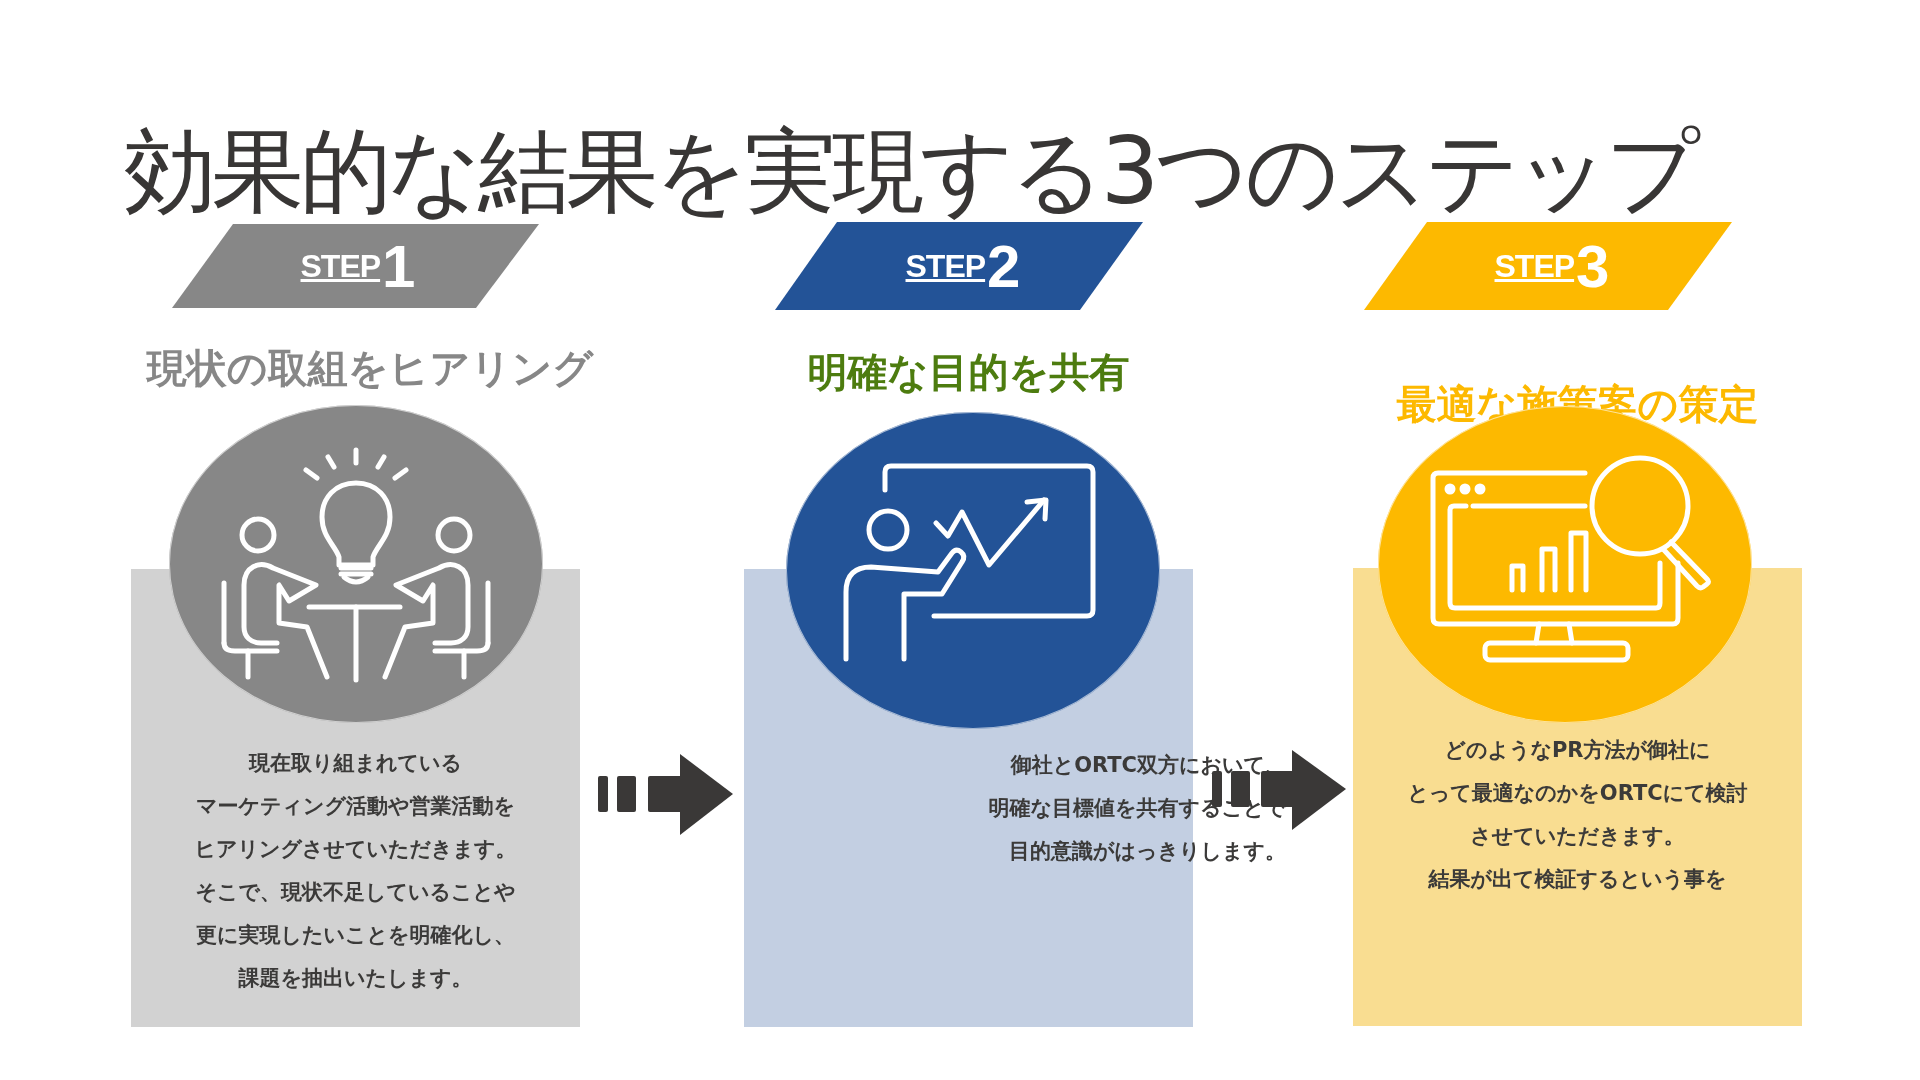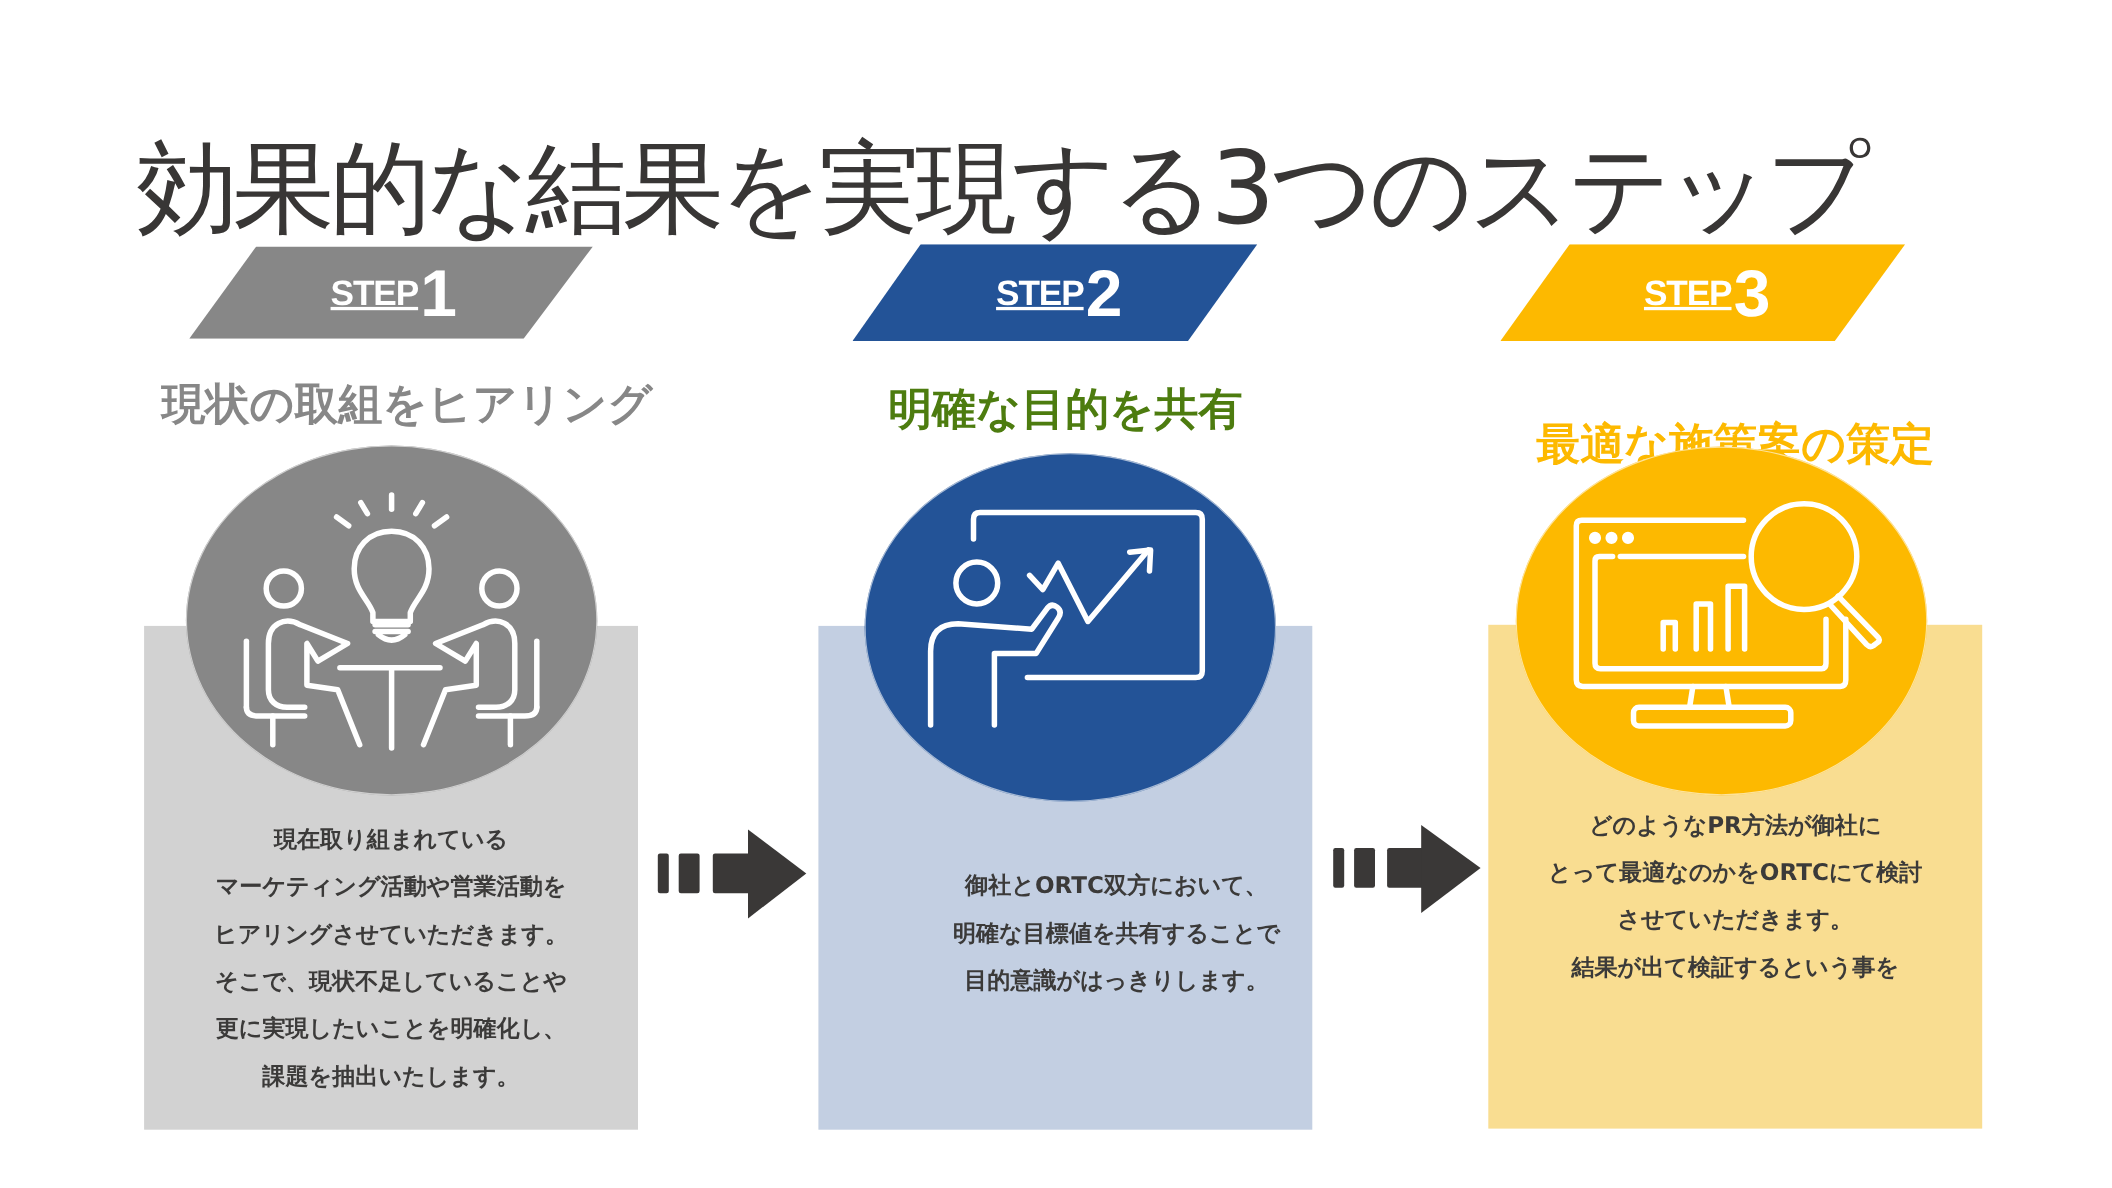--- a/index.html
+++ b/index.html
@@ -121,21 +121,21 @@
   <div class="card-box" style="left: 744px; top: 569px; width: 449px; height: 458px; background: rgb(195, 207, 226);"></div>
   <div class="badge" style="left: 786px; top: 412px; width: 374px; height: 317px; background: rgb(35, 83, 151);">
     <svg width="374" height="317" viewBox="0 0 374 317" fill="none" stroke="#fff" stroke-width="5" stroke-linecap="round" stroke-linejoin="round">
       <path d="M99,78 L99,60 Q99,54 105,54 L301,54 Q307,54 307,60 L307,198 Q307,204 301,204 L148,204"></path>
       <polyline points="150,111 162,124 176,100 203,153 258,88"></polyline>
       <polyline points="241,90 260,88 259,107"></polyline>
       <circle cx="102" cy="118" r="19"></circle>
       <path d="M60,247 L60,180 Q60,155 85,155 L152,160 L166,141 Q170,136 175,140 Q180,144 176,150 L156,182 L118,182 L118,247"></path>
     </svg>
   </div>
-  <div class="body-text" style="left: 744px; top: 784px; width: 542px; color: rgb(59, 58, 57);">
+  <div class="body-text" style="left: 744px; top: 744px; width: 542px; color: rgb(59, 58, 57); text-align: right;">
     <div>御社とORTC双方において、</div>
     <div>明確な目標値を共有することで</div>
     <div>目的意識がはっきりします。</div>
   </div>
 </section>
 
 <svg class="arrow" style="left:1210px;top:748px;" width="140" height="86" viewBox="0 0 140 86">
   <g class="arrow-fill" fill="#3a3837">
     <rect x="2" y="23" width="10" height="36" rx="2"></rect>
     <rect x="21" y="23" width="19" height="36" rx="2"></rect>

